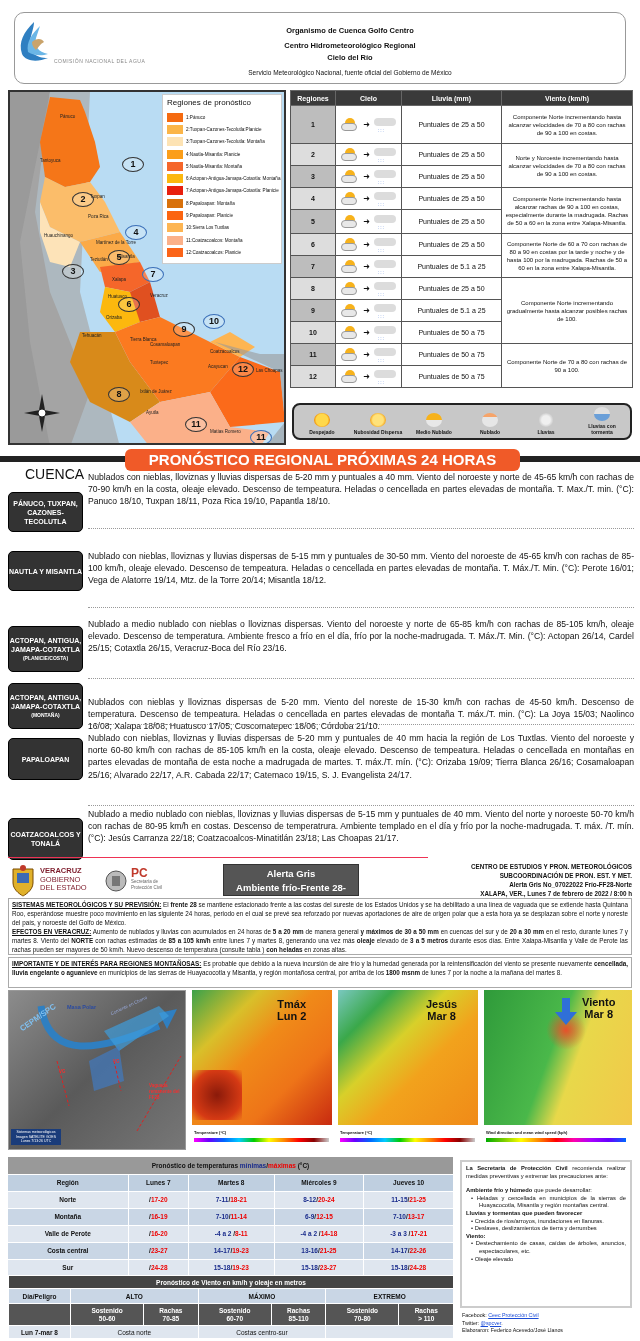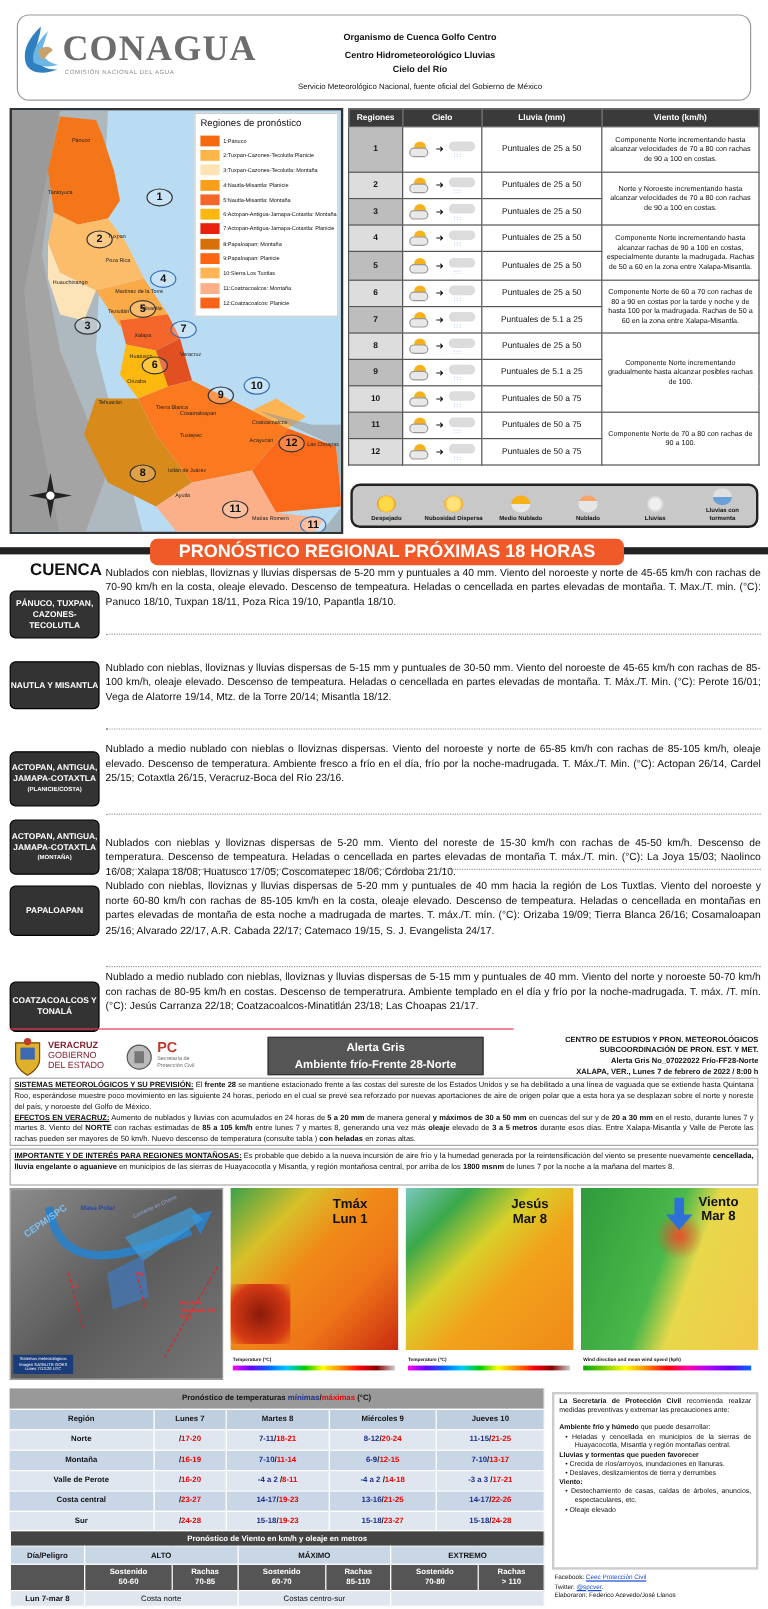--- a/index.html
+++ b/index.html
@@ -37,29 +37,29 @@
 .rc{width:22px;height:13px;position:relative}
 .rc .c{position:absolute;left:0;top:0;width:22px;height:8px;border-radius:4px;background:#dcdcdc}
 .rc .d{position:absolute;left:4px;top:9px;font-size:5px;color:#4a7ad6;letter-spacing:1px}
 
 #skyleg{left:292px;top:403px;width:340px;height:37px;border:2px solid #222;border-radius:8px;background:#c8c8c8;display:flex;justify-content:space-around;align-items:flex-end;padding-bottom:3px}
 .sl{display:flex;flex-direction:column;align-items:center;font-size:5px;font-weight:bold;text-align:center;width:50px}
 .sl .ico{width:16px;height:14px;border-radius:50%;margin-bottom:2px}
 
 #bar{left:0;top:456px;width:640px;height:6px;background:#222}
 #ptitle{left:125px;top:449px;width:395px;height:22px;background:#f05a28;border-radius:6px 6px 6px 6px;color:#fff;font-size:15px;font-weight:bold;text-align:center;line-height:22px}
-#cuenca{left:25px;top:466px;font-size:14px;font-weight:bold}
+#cuenca{left:25px;top:466px;font-size:14px;font-weight:normal}
 .cbox{position:absolute;left:8px;width:75px;background:#333;color:#fff;border-radius:5px;font-size:7px;font-weight:bold;text-align:center;display:flex;flex-direction:column;justify-content:center;line-height:9px;border:1px solid #000}
 .cbox small{font-size:5px}
 .ctext{position:absolute;left:88px;width:546px;font-size:8.6px;line-height:12.2px;text-align:justify}
 .dots{position:absolute;left:88px;width:546px;border-top:1px dotted #999}
 
 #redline{left:8px;top:857px;width:420px;height:1px;background:#e35}
 .vlogo{position:absolute;top:865px;height:32px}
-#agris{left:223px;top:864px;width:180px;height:32px;background:#555;border:1px solid #333;color:#fff;text-align:center;font-size:9.5px;font-weight:bold;line-height:14px;padding-top:2px}
+#agris{left:223px;top:864px;width:136px;height:32px;background:#555;border:1px solid #333;color:#fff;text-align:center;font-size:9.5px;font-weight:bold;line-height:14px;padding-top:2px}
 #cep{left:410px;top:862px;width:222px;text-align:right;font-size:6.3px;font-weight:bold;line-height:9px}
 .abox{position:absolute;left:8px;width:624px;background:#fff;border:1px solid #aaa;font-size:6.3px;line-height:9px;padding:1px 3px;text-align:justify}
 .abox u b,.abox b{font-weight:bold}
 
 .img{position:absolute;border:1px solid #999;overflow:hidden}
 .imgtag{position:absolute;font-size:11px;font-weight:bold;text-align:center;line-height:12px}
 .cbar{position:absolute;height:4px}
 
 #tt{left:8px;top:1157px;width:446px;border-collapse:collapse;font-size:6.5px}
 #tt td{text-align:center;height:17px;border-right:1px solid #fff;border-bottom:1px solid #fff}
@@ -86,25 +86,24 @@
 </head>
 <body>
 
 <div id="hdr" class="abs"></div>
 <div id="logo" class="abs">
   <svg width="36" height="44" viewBox="0 0 36 44">
     <path d="M20 2 C10 12 4 22 8 34 C12 42 24 42 34 38 C22 38 14 32 16 22 C17 14 20 8 20 2Z" fill="#2f7fc1"></path>
     <path d="M26 6 C18 14 12 22 14 32 C20 36 28 36 34 34 C24 32 20 26 22 18Z" fill="#6bb6e6"></path>
     <path d="M18 22 C22 18 28 18 30 22 C26 24 24 28 22 30 C20 28 18 26 18 22Z" fill="#c9a36b"></path>
   </svg>
-  <span class="word">CONAGUA</span>
   <span class="sub">COMISIÓN NACIONAL DEL AGUA</span>
 </div>
 <div class="hline" style="top:26px">Organismo de Cuenca Golfo Centro</div>
-<div class="hline" style="top:41px">Centro Hidrometeorológico Lluvias</div>
+<div class="hline" style="top:41px">Centro Hidrometeorológico Regional</div>
 <div class="hline" style="top:53px">Cielo del Río</div>
 <div class="hline" style="top:69px;font-weight:normal;font-size:6.5px">Servicio Meteorológico Nacional, fuente oficial del Gobierno de México</div>
 
 <div id="map" class="abs">
   <svg width="278" height="355" style="position:absolute;left:0;top:0">
     <rect x="0" y="0" width="278" height="355" fill="#b9dcf3"></rect>
     <path d="M0 0 L40 0 L25 120 L40 200 L60 250 L80 300 L60 355 L0 355Z" fill="#9a9a9a"></path>
     <path d="M40 0 L80 0 L70 200 L110 355 L40 355 L20 250 L10 150 Z" fill="#a8a8a8" opacity=".7"></path>
     <path d="M40 5 L70 8 L75 20 L85 50 L90 75 L80 90 L55 95 L35 85 L30 50 Z" fill="#f57618"></path>
     <path d="M35 85 L55 95 L80 90 L95 110 L110 140 L70 150 L40 135 L30 110 Z" fill="#fbbd6a"></path>
@@ -462,21 +461,21 @@
       <div class="ico" style="background:radial-gradient(circle,#f0f0f0 40%,#c8c8c8 70%)"></div>
       <span>Lluvias</span>
     </div>
   <div class="sl">
       <div class="ico" style="background:linear-gradient(#e0e0e0 50%,#6a9fd8 50%)"></div>
       <span>Lluvias con tormenta</span>
     </div>
 </div>
 
 <div id="bar" class="abs"></div>
-<div id="ptitle" class="abs">PRONÓSTICO REGIONAL PRÓXIMAS 18 HORAS</div>
+<div id="ptitle" class="abs">PRONÓSTICO REGIONAL PRÓXIMAS 24 HORAS</div>
 <div id="cuenca" class="abs">CUENCA</div>
 <div id="basins">
     <div class="cbox" style="top: 492px; height: 40px;">
       <div>PÁNUCO, TUXPAN, CAZONES-TECOLUTLA</div>
     </div>
     <div class="ctext" style="top: 471px;">Nublados con nieblas, lloviznas y lluvias dispersas de 5-20 mm y puntuales a 40 mm. Viento del noroeste y norte de 45-65 km/h con rachas de 70-90 km/h en la costa, oleaje elevado. Descenso de tempeatura. Heladas o cencellada en partes elevadas de montaña. T. Max./T. min. (°C): Panuco 18/10, Tuxpan 18/11, Poza Rica 19/10, Papantla 18/10.</div>
     <div class="dots" style="top: 528px;"></div>
     <div class="cbox" style="top: 551px; height: 40px;">
       <div>NAUTLA Y MISANTLA</div>
     </div>
@@ -567,21 +566,21 @@
     <div>Sistemas meteorológicos</div>
     <div>Imagen SATELITE GOES</div>
     <div>Lunes 7/13:26 UTC</div>
   </div>
 </div>
 <div class="img" style="left:192px;top:990px;width:140px;height:160px;border:none">
   <div style="position:absolute;left:0;top:0;width:140px;height:135px;background:linear-gradient(135deg,#3aa14a 0%,#d8c02a 25%,#f08a18 45%,#ee7418 70%,#c82a10 100%)"></div>
   <div style="position:absolute;left:0;top:80px;width:50px;height:50px;background:radial-gradient(circle,#8a1a0a,#d63a14 70%,transparent)"></div>
   <div class="imgtag" style="left:85px;top:8px">
       <div>Tmáx</div>
-      <div>Lun 1</div>
+      <div>Lun 2</div>
     </div>
   <div style="position:absolute;left:2px;top:140px;font-size:4px;font-weight:bold">Temperature (°C)</div>
   <div class="cbar" style="left:2px;top:148px;width:135px;background:linear-gradient(90deg,#f0f,#60f,#06f,#0cf,#0c0,#ff0,#f80,#f00,#800,#ccc)"></div>
 </div>
 <div class="img" style="left:338px;top:990px;width:140px;height:160px;border:none">
   <div style="position:absolute;left:0;top:0;width:140px;height:135px;background:linear-gradient(135deg,#7ac8c0 0%,#3aa84a 20%,#d8d02a 40%,#f2a21c 60%,#f08a18 100%)"></div>
   <div class="imgtag" style="left:88px;top:8px">
       <div>Jesús</div>
       <div>Mar 8</div>
     </div>

